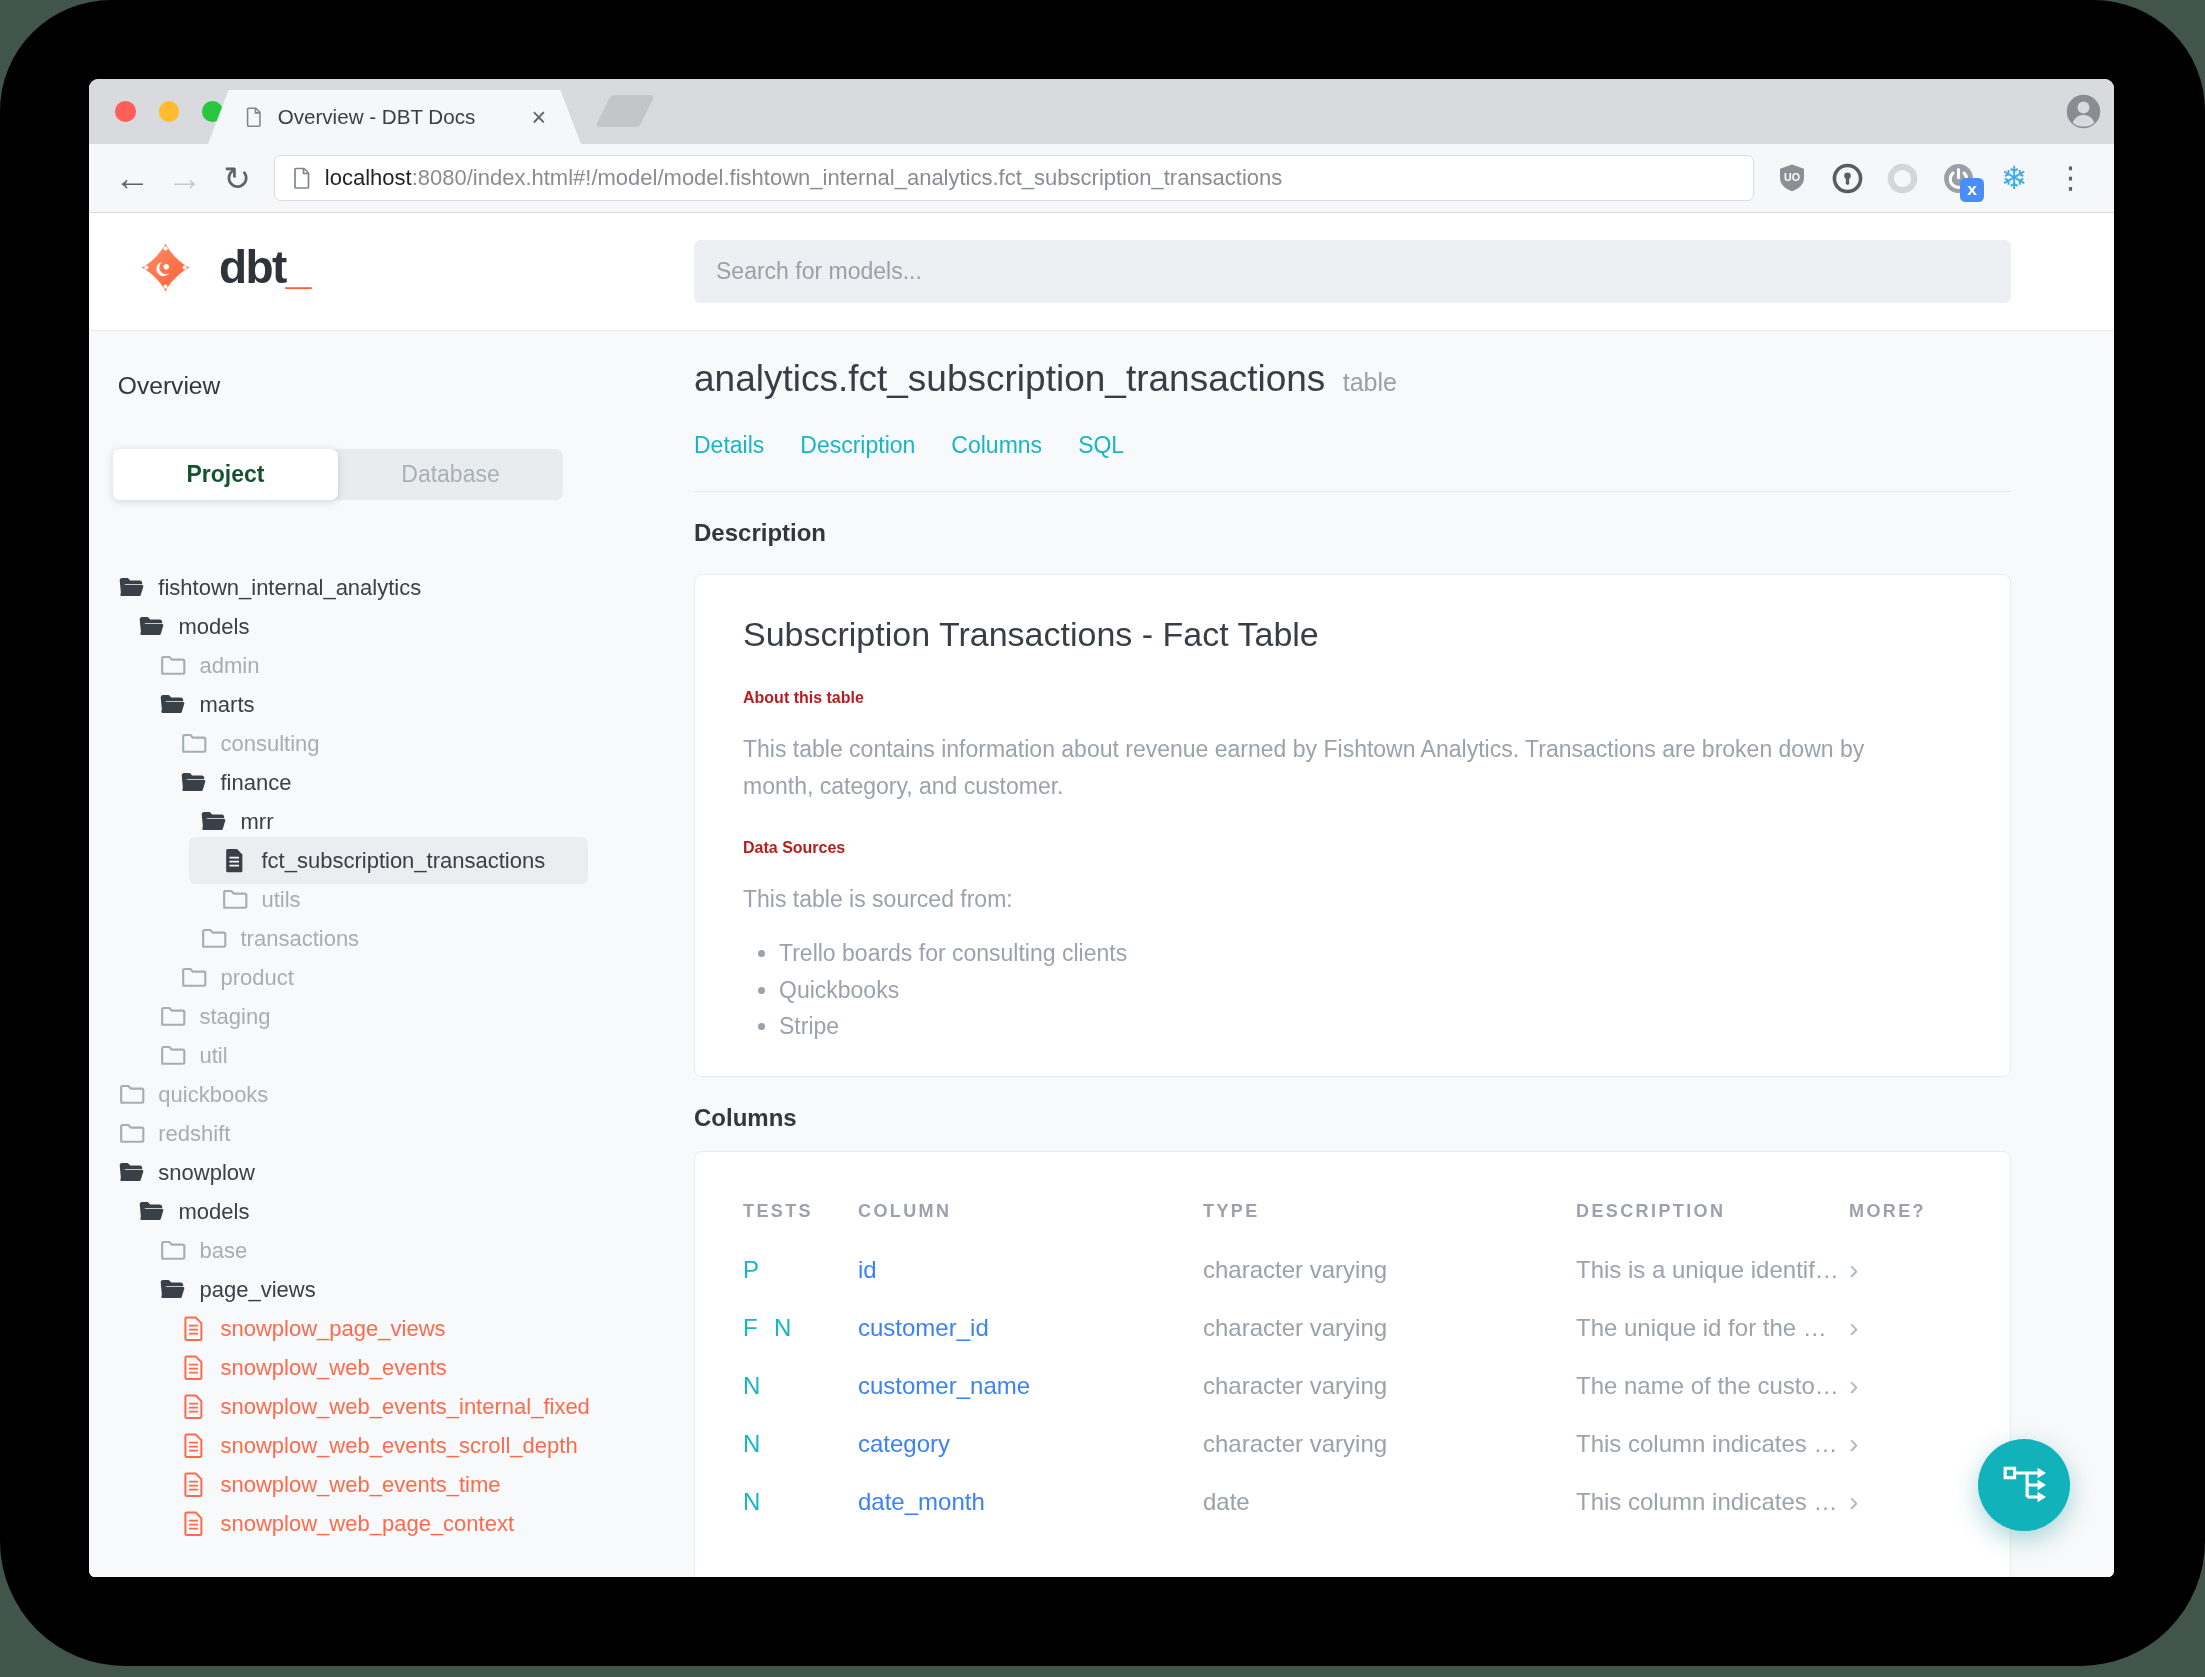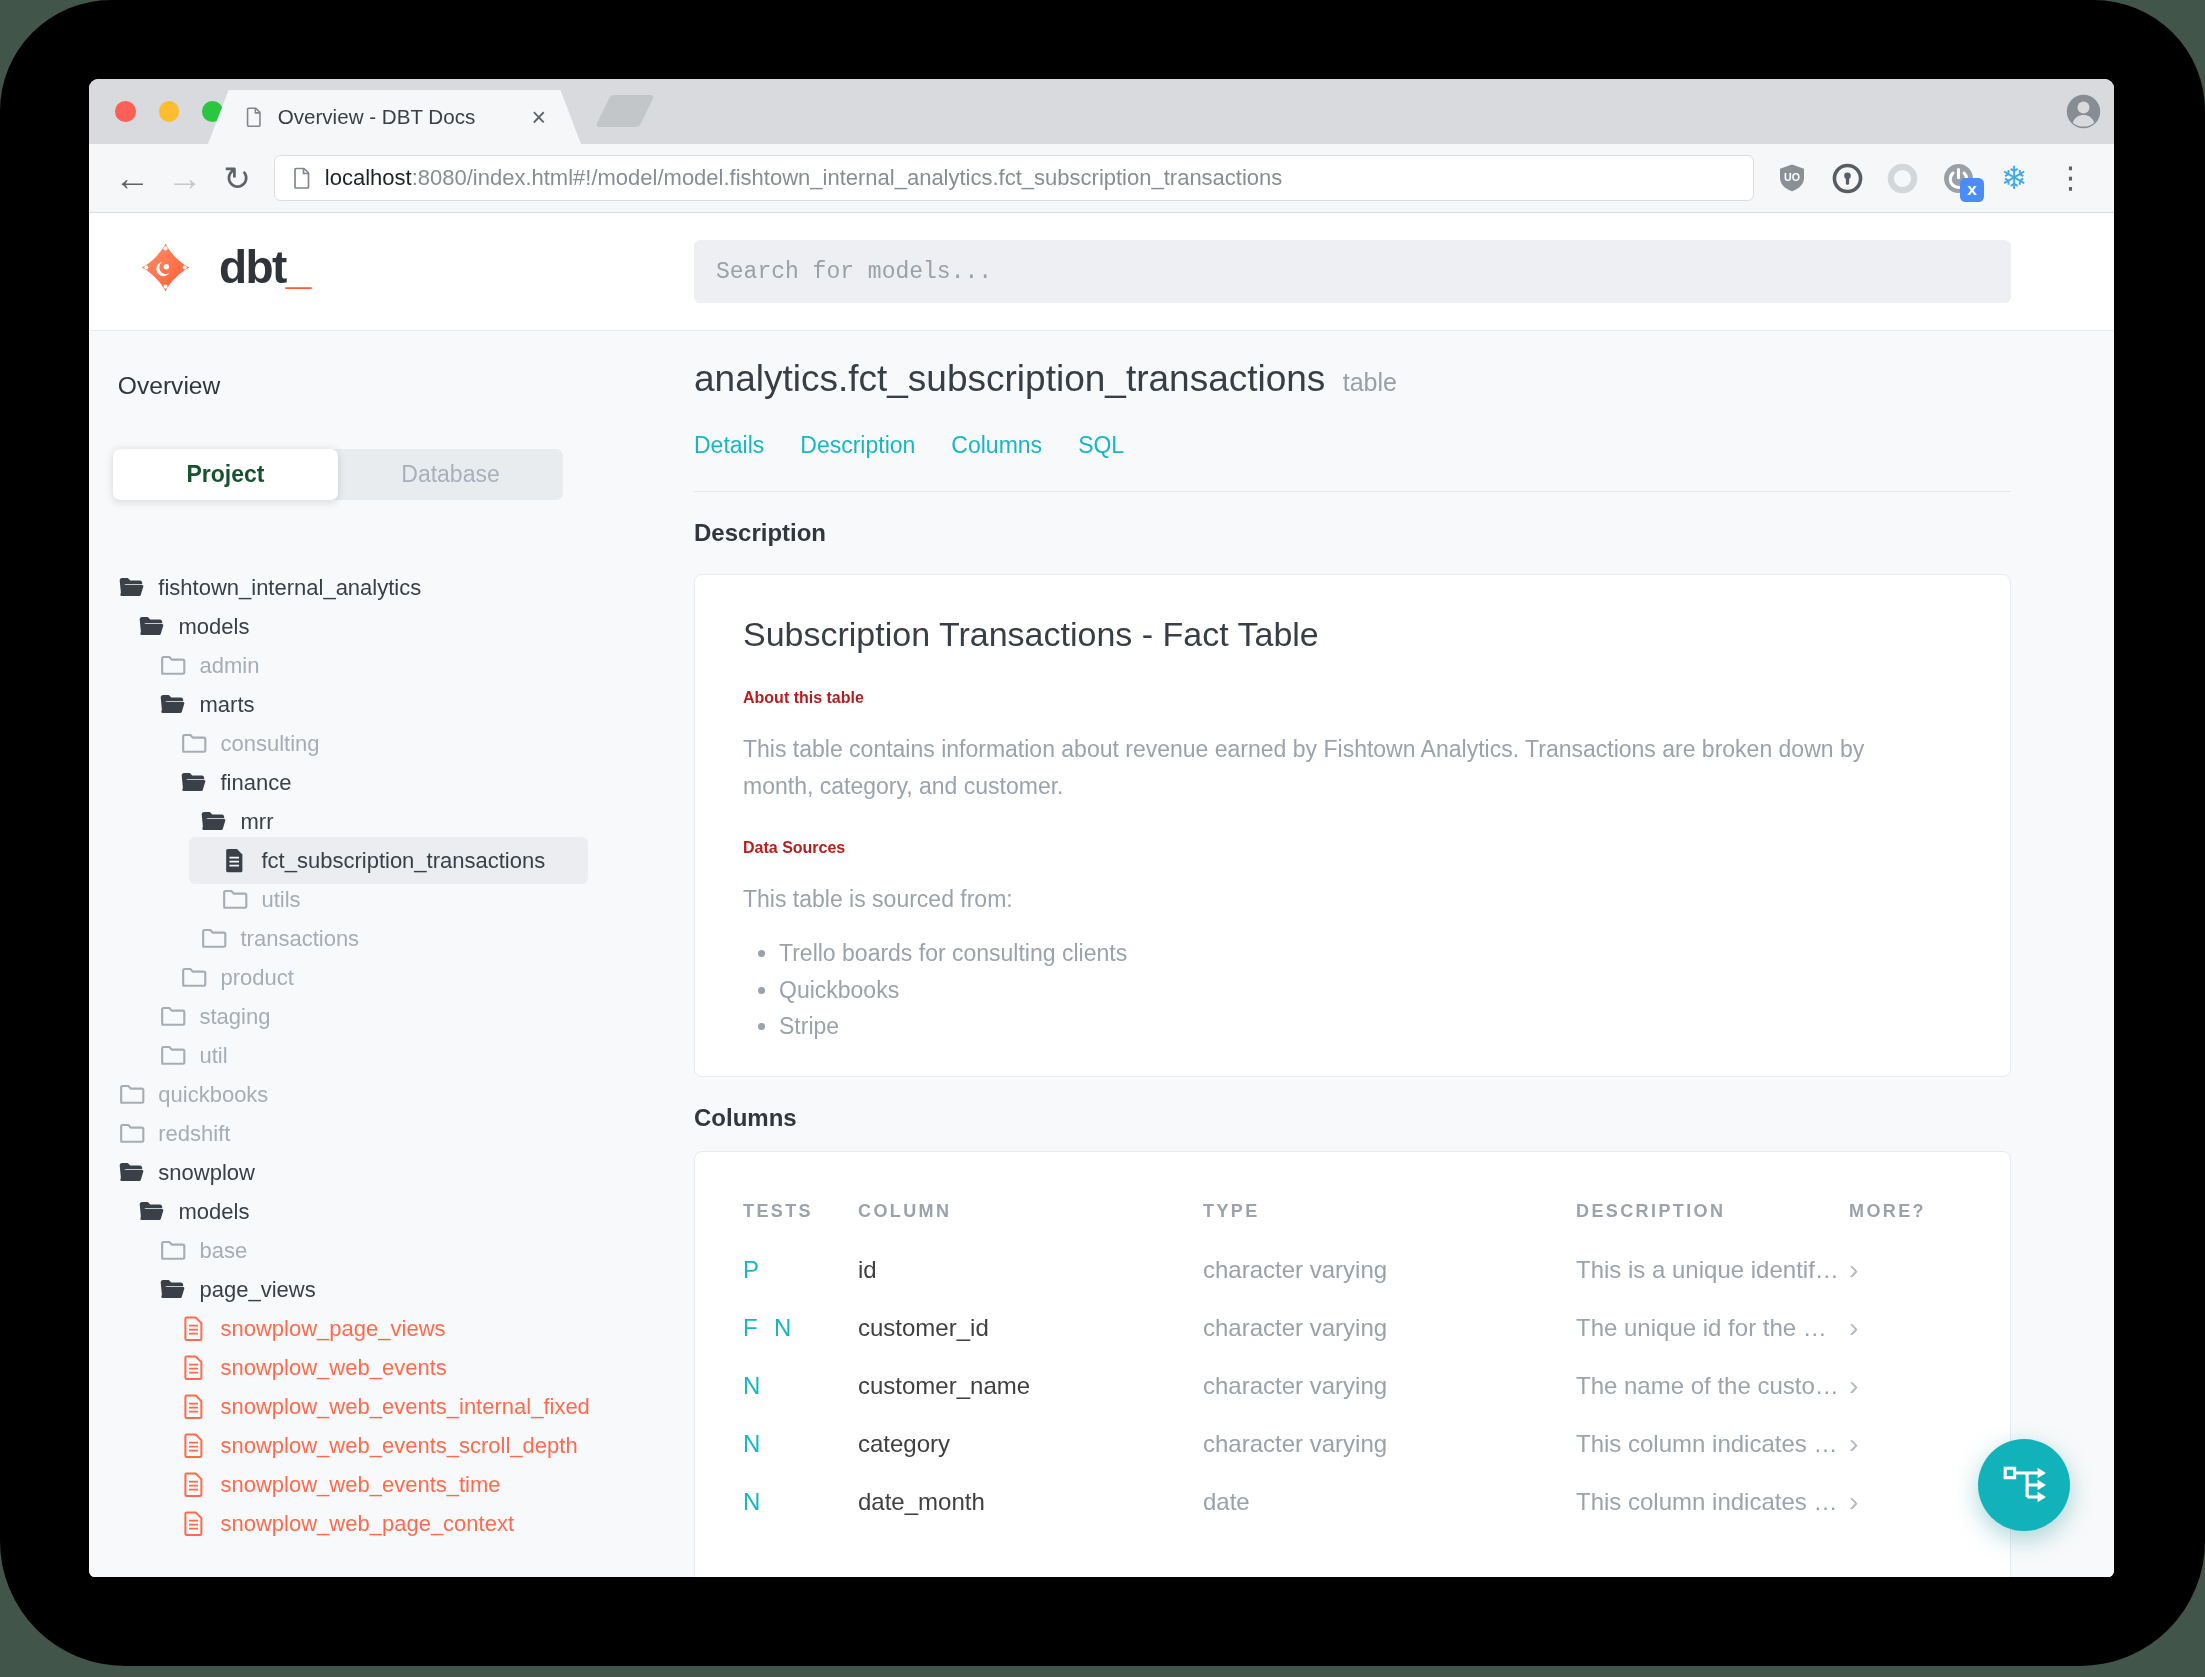--- a/index.html
+++ b/index.html
@@ -40,21 +40,21 @@
          align-items:center;justify-content:center;}
   .menu-dots{font-size:30px;color:#5f6368;margin-left:9.5px;padding:0 8px;line-height:1;}
   
   .app{flex:1;display:flex;flex-direction:column;min-height:0;}
   .hdr{height:117px;background:#fff;border-bottom:0.8px solid #e8eaed;position:relative;flex:none;}
   .brand{position:absolute;left:51px;top:28.5px;display:flex;align-items:center;gap:28px;}
   .brand-text{font-size:46px;font-weight:700;color:#2e343a;letter-spacing:-1.6px;line-height:1;}
   .brand-us{color:#ff5c35;}
   .search{position:absolute;left:605px;top:27px;width:1317px;height:63px;background:#edeff2;
           border:none;border-radius:6.3px;font-size:23px;color:#3a4147;padding:0 22px;
-          box-sizing:border-box;font-family:Liberation Mono, monospace;outline:none;}
+          box-sizing:border-box;font-family:Liberation Sans, sans-serif;outline:none;}
   .search::placeholder{color:#9aa1a8;}
   .app-body{flex:1;display:flex;min-height:0;background:#f8f9fa;}
   
   .sidebar{width:593px;flex:none;padding:30px 0 0 24px;box-sizing:border-box;overflow:hidden;}
   .ovw{font-size:24.6px;font-weight:400;color:#32373d;margin:11px 0 0 4.8px;}
   .toggle{margin-top:49px;width:450px;height:51px;background:#e9ecef;border-radius:7.1px;display:flex;}
   .tg{flex:1;display:flex;align-items:center;justify-content:center;font-size:23px;}
   .tg.active{background:#fff;border-radius:7.1px;color:#14532d;font-weight:700;
              box-shadow:0 1.6px 8px rgba(0,0,0,.14);}
   .tg.idle{color:#a9b0b7;}
@@ -86,21 +86,21 @@
   .dc-p{font-size:23px;color:#9aa2ab;margin-top:24px;line-height:1.6;max-width:1197px;}
   .dc-ul{margin:22px 0 0;padding-left:36px;}
   .dc-ul li{font-size:23px;color:#9aa2ab;margin-top:9.5px;}
   .dc-ul li::marker{color:#9aa2ab;}
   .cols-card{margin-top:19px;padding:36px 48px 0;height:444px;overflow:hidden;}
   table{width:100%;border-collapse:collapse;table-layout:fixed;}
   th{font-size:18px;letter-spacing:2.4px;color:#9ba2ab;font-weight:600;text-align:left;
      padding:12.7px 0 19px;}
   td{font-size:24px;height:58px;vertical-align:middle;white-space:nowrap;overflow:hidden;padding:0;}
   td.tst{color:#17b6c5;letter-spacing:4.8px;}
-  td.cn{color:#404040}
+  td.cn{color:#3b82f6}
   td.ty{color:#99a1a9}
   td.de{color:#9ba3ab}
   td.mo{color:#b3bac0;font-size:28.5px;}
   .fab{position:absolute;right:44px;bottom:46px;width:92px;height:92px;border-radius:50%;
        background:#12b2bb;display:flex;align-items:center;justify-content:center;
        box-shadow:0 8px 24px rgba(18,140,150,.35);}
 </style>
 </head>
 <body>
 

